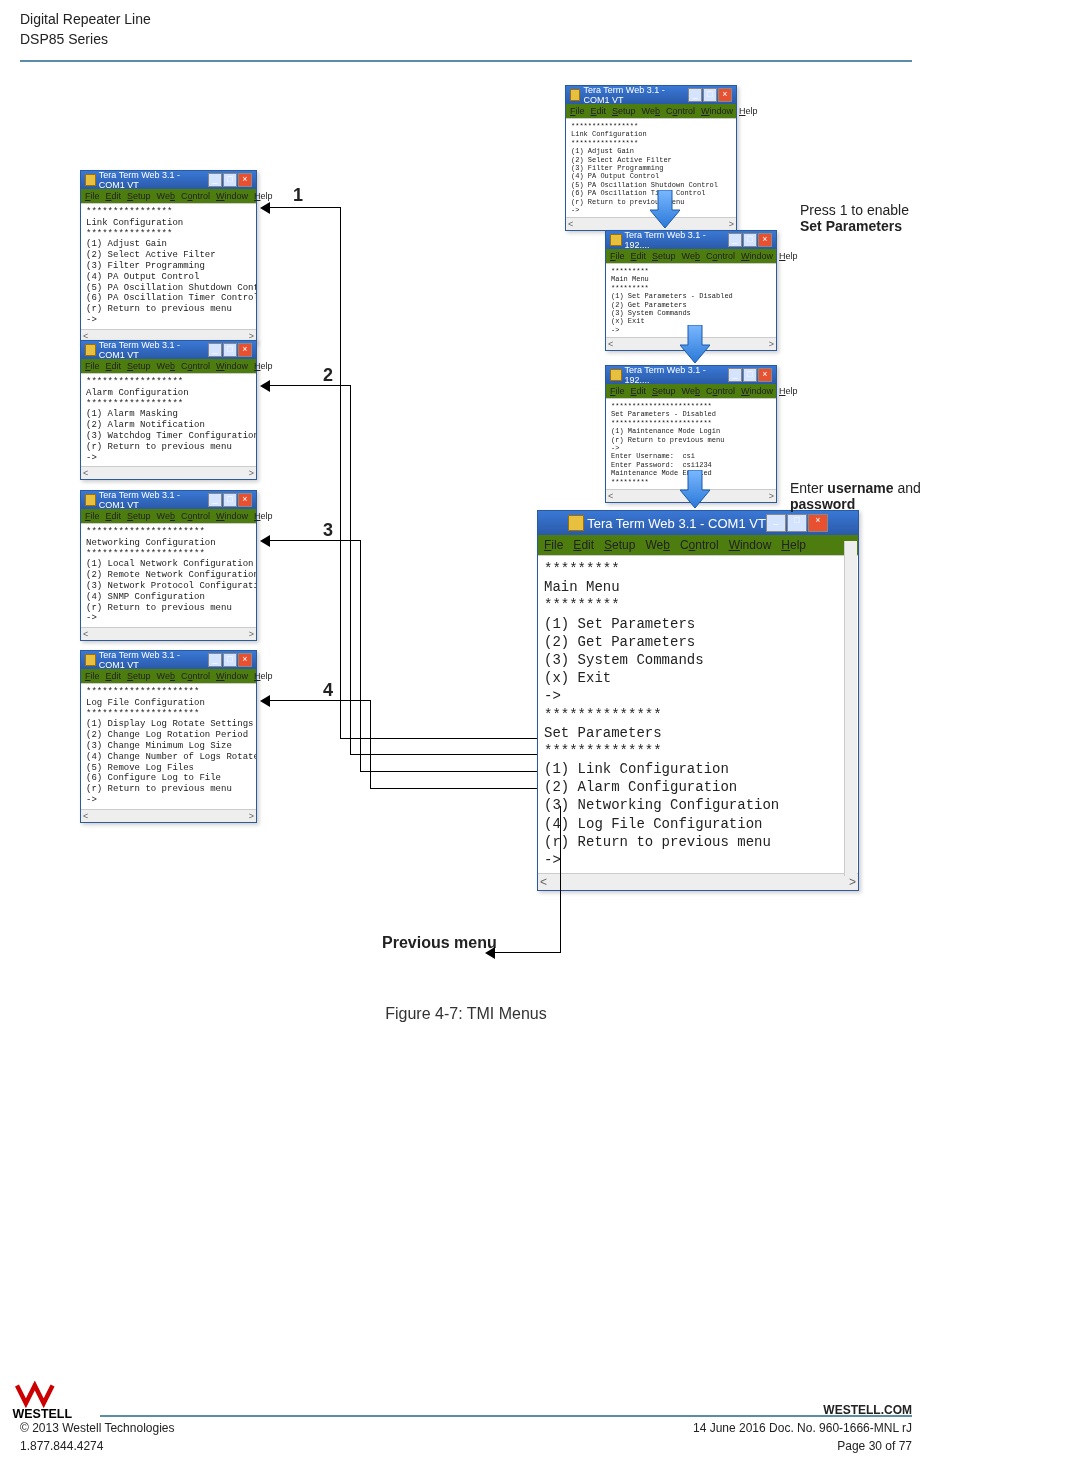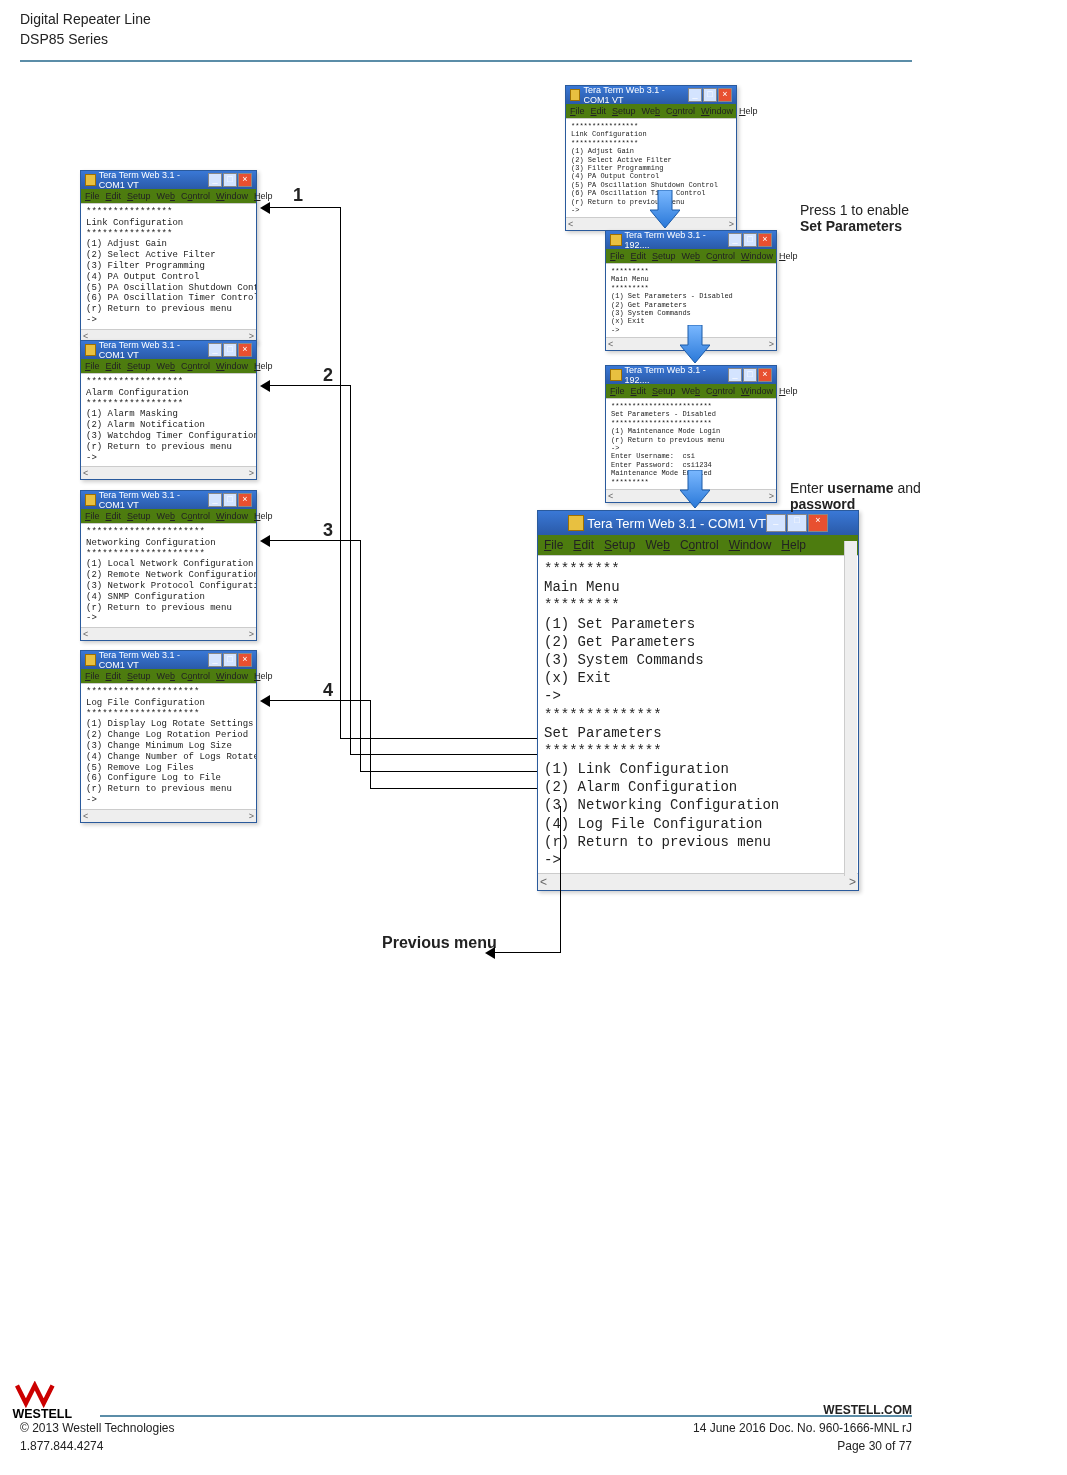--- a/index.html
+++ b/index.html
@@ -405,20 +405,21 @@
   <div class="left-arrowhead" style="left:260px; top:695px;"></div>
   <div class="connector-line" style="left:270px; top:700px; width:100px; height:1px;"></div>
   <div class="connector-line" style="left:370px; top:700px; width:1px; height:89px;"></div>
   <div class="connector-line" style="left:370px; top:788px; width:167px; height:1px;"></div>
 
   <div class="prev-menu" style="left:358px; top:934px;margin-left:24px;">Previous menu</div>
   <div class="left-arrowhead" style="left:485px; top:947px;"></div>
   <div class="connector-line" style="left:495px; top:952px; width:65px; height:1px;"></div>
   <div class="connector-line" style="left:560px; top:806px; width:1px; height:147px;"></div>
 
+  <div class="figure-caption">Figure 4-7: TMI Menus</div>
 
   <div class="logo">
     <svg viewBox="0 0 100 45">
         <path d="M5 5 L15 25 L25 5 L35 25 L45 5" stroke="#c00" stroke-width="5" fill="none"></path>
         <text x="0" y="42" font-size="14" font-weight="bold" fill="#000" font-family="Arial">WESTELL</text>
       </svg>
   </div>
   <div class="footer-line"></div>
   <div class="footer">
     <div class="footer-left">

